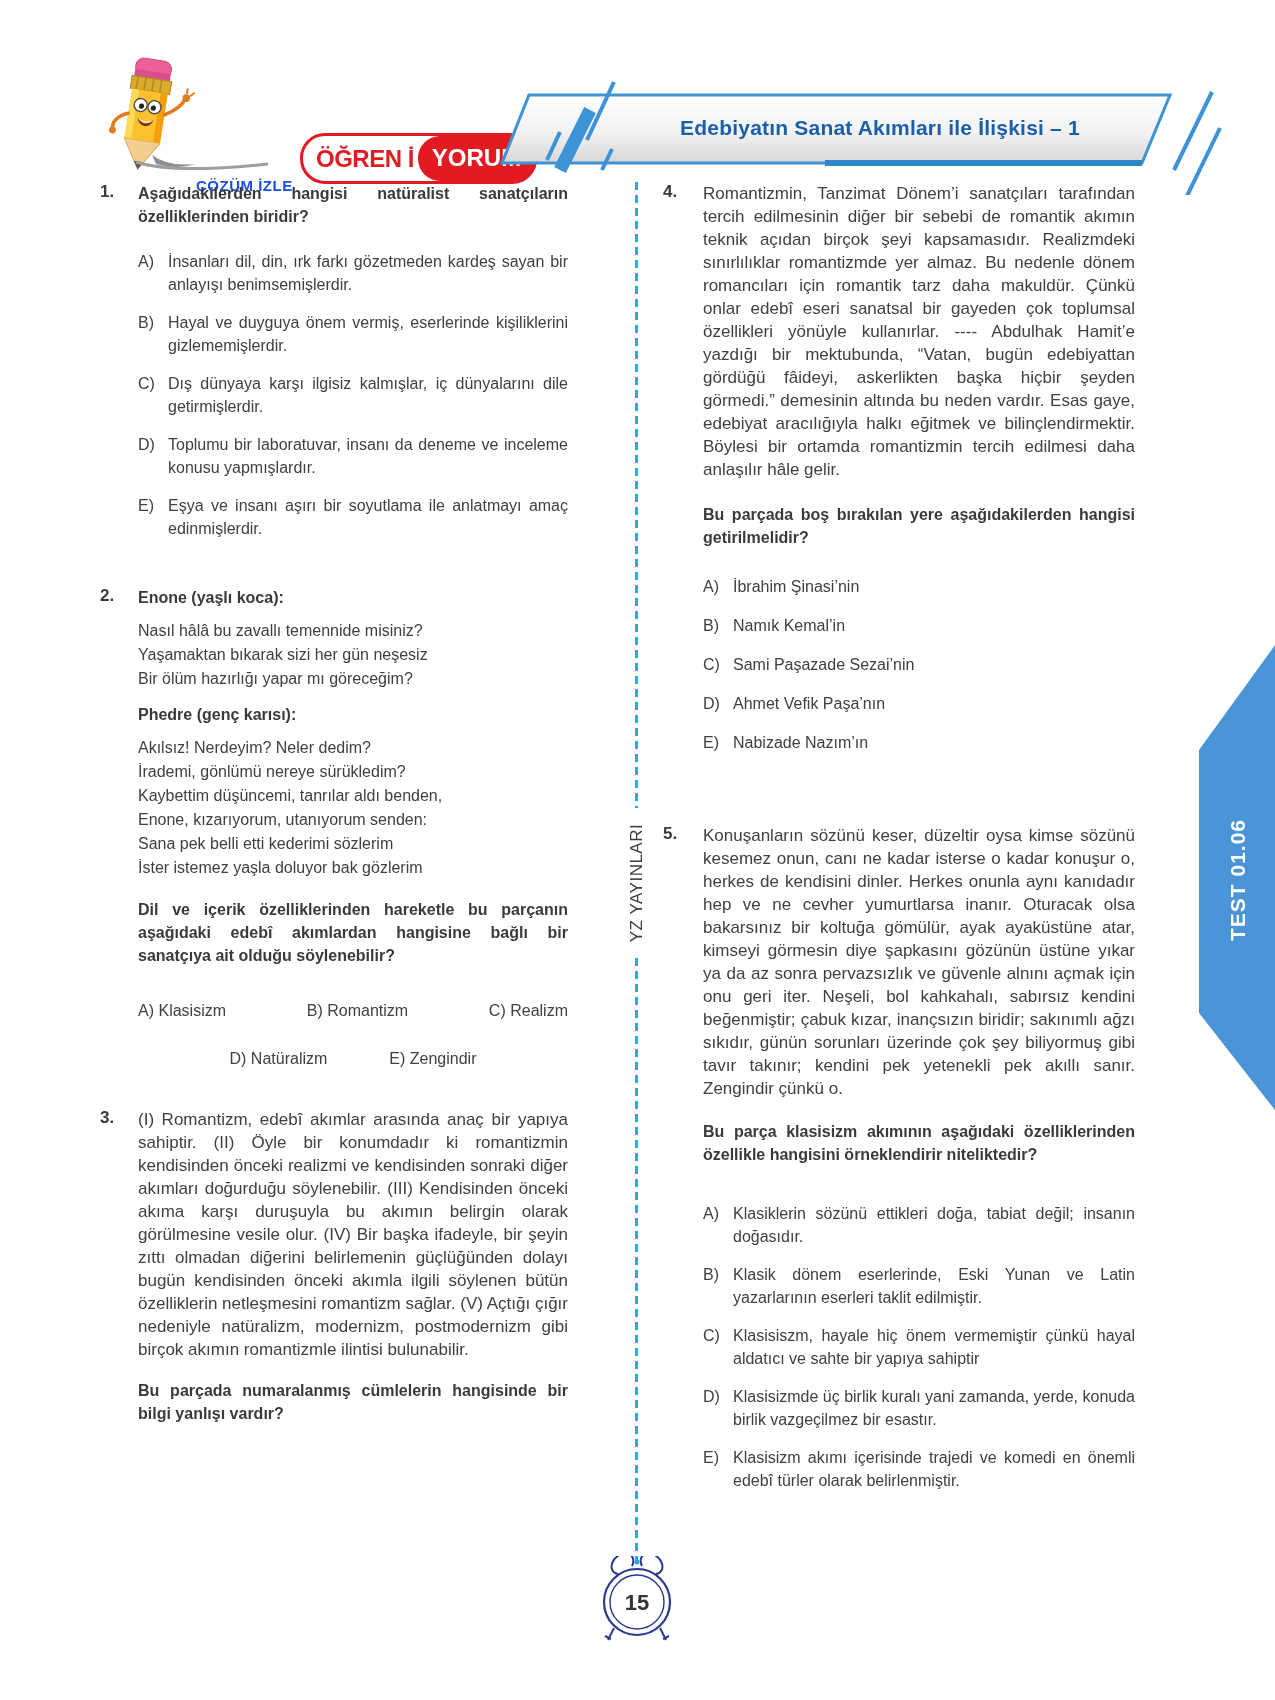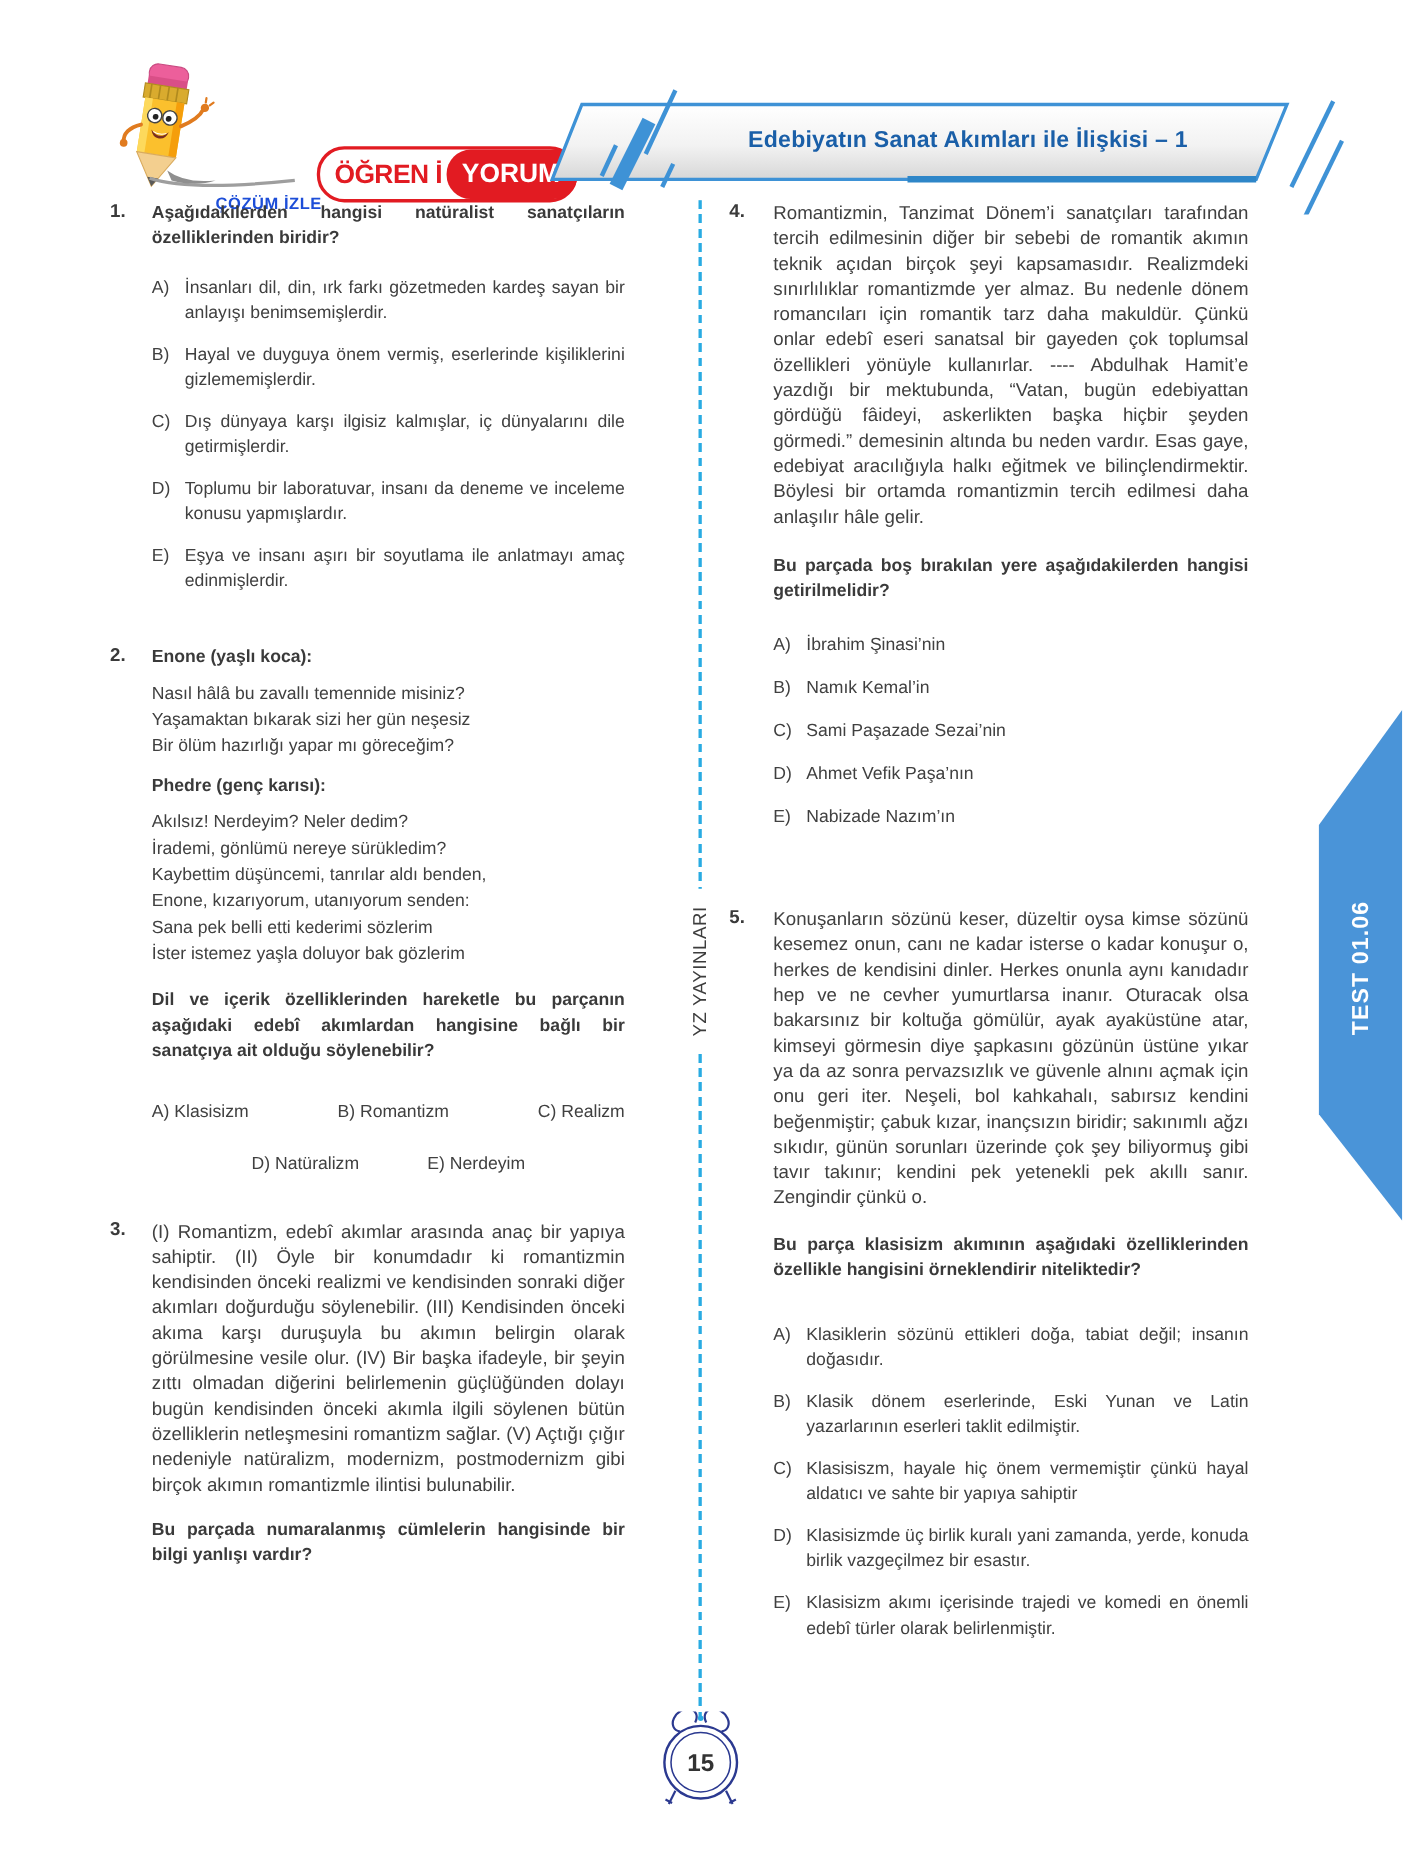--- a/index.html
+++ b/index.html
@@ -4,21 +4,21 @@
 <style>
   html,body { margin:0; padding:0; background:#ffffff; }
   .page { position:relative; width:1275px; height:1700px; background:#ffffff;
           font-family:"Liberation Sans", sans-serif; color:#404040; overflow:hidden; }
 
   
   .hdr-svg { position:absolute; left:470px; top:70px; }
   .hdr-title { position:absolute; left:660px; top:116px; width:440px; text-align:center;
                font-size:21px; font-weight:bold; color:#1a5fa8; letter-spacing:0.2px; }
 
-  .brand { position:absolute; left:288px; top:133px; height:45px; display:flex; align-items:center;
+  .brand { position:absolute; left:300px; top:133px; height:45px; display:flex; align-items:center;
            border:3px solid #e21b22; border-radius:25px; background:#fff; padding-left:13px; }
   .brand-left { font-size:24px; font-weight:bold; color:#e21b22; letter-spacing:-0.5px; padding-right:4px; white-space:nowrap; }
   .brand-right { background:#e21b22; color:#fff; font-size:24px; font-weight:bold; border-radius:22px;
                  padding:8px 16px 9px 14px; margin:-3px -3px -3px 0; white-space:nowrap; }
 
   .watch-label { position:absolute; left:196px; top:177px; font-size:15px; font-weight:bold;
                  color:#1d4ed8; letter-spacing:0.5px; }
   .mascot-svg { position:absolute; left:86px; top:56px; }
   .swoosh-svg { position:absolute; left:118px; top:140px; }
 
@@ -178,21 +178,21 @@
         <div class="verse">Sana pek belli etti kederimi sözlerim</div>
         <div class="verse" style="margin-bottom:18px;">İster istemez yaşla doluyor bak gözlerim</div>
         <div class="stem" style="margin-bottom:20px;">Dil ve içerik özelliklerinden hareketle bu parçanın aşağıdaki edebî akımlardan hangisine bağlı bir sanatçıya ait olduğu söylenebilir?</div>
         <div class="optrow row-between" style="margin-bottom:13px;">
           <span class="pair"><span>A)</span> <span>Klasisizm</span></span>
           <span class="pair"><span>B)</span> <span>Romantizm</span></span>
           <span class="pair"><span>C)</span> <span>Realizm</span></span>
         </div>
         <div class="optrow row-center">
           <span class="pair"><span>D)</span> <span>Natüralizm</span></span>
-          <span class="pair"><span>E)</span> <span>Nerdeyim</span></span>
+          <span class="pair"><span>E)</span> <span>Zengindir</span></span>
         </div>
       </div>
     </div>
 
     <div class="q">
       <div class="qnum">3.</div>
       <div class="qbody">
         <div class="para" style="margin-bottom:18px;">(I) Romantizm, edebî akımlar arasında anaç bir yapıya sahiptir. (II) Öyle bir konumdadır ki romantizmin kendisinden önceki realizmi ve kendisinden sonraki diğer akımları doğurduğu söylenebilir. (III) Kendisinden önceki akıma karşı duruşuyla bu akımın belirgin olarak görülmesine vesile olur. (IV) Bir başka ifadeyle, bir şeyin zıttı olmadan diğerini belirlemenin güçlüğünden dolayı bugün kendisinden önceki akımla ilgili söylenen bütün özelliklerin netleşmesini romantizm sağlar. (V) Açtığı çığır nedeniyle natüralizm, modernizm, postmodernizm gibi birçok akımın romantizmle ilintisi bulunabilir.</div>
         <div class="stem" style="margin-bottom:22px;">Bu parçada numaralanmış cümlelerin hangisinde bir bilgi yanlışı vardır?</div>
       </div>

